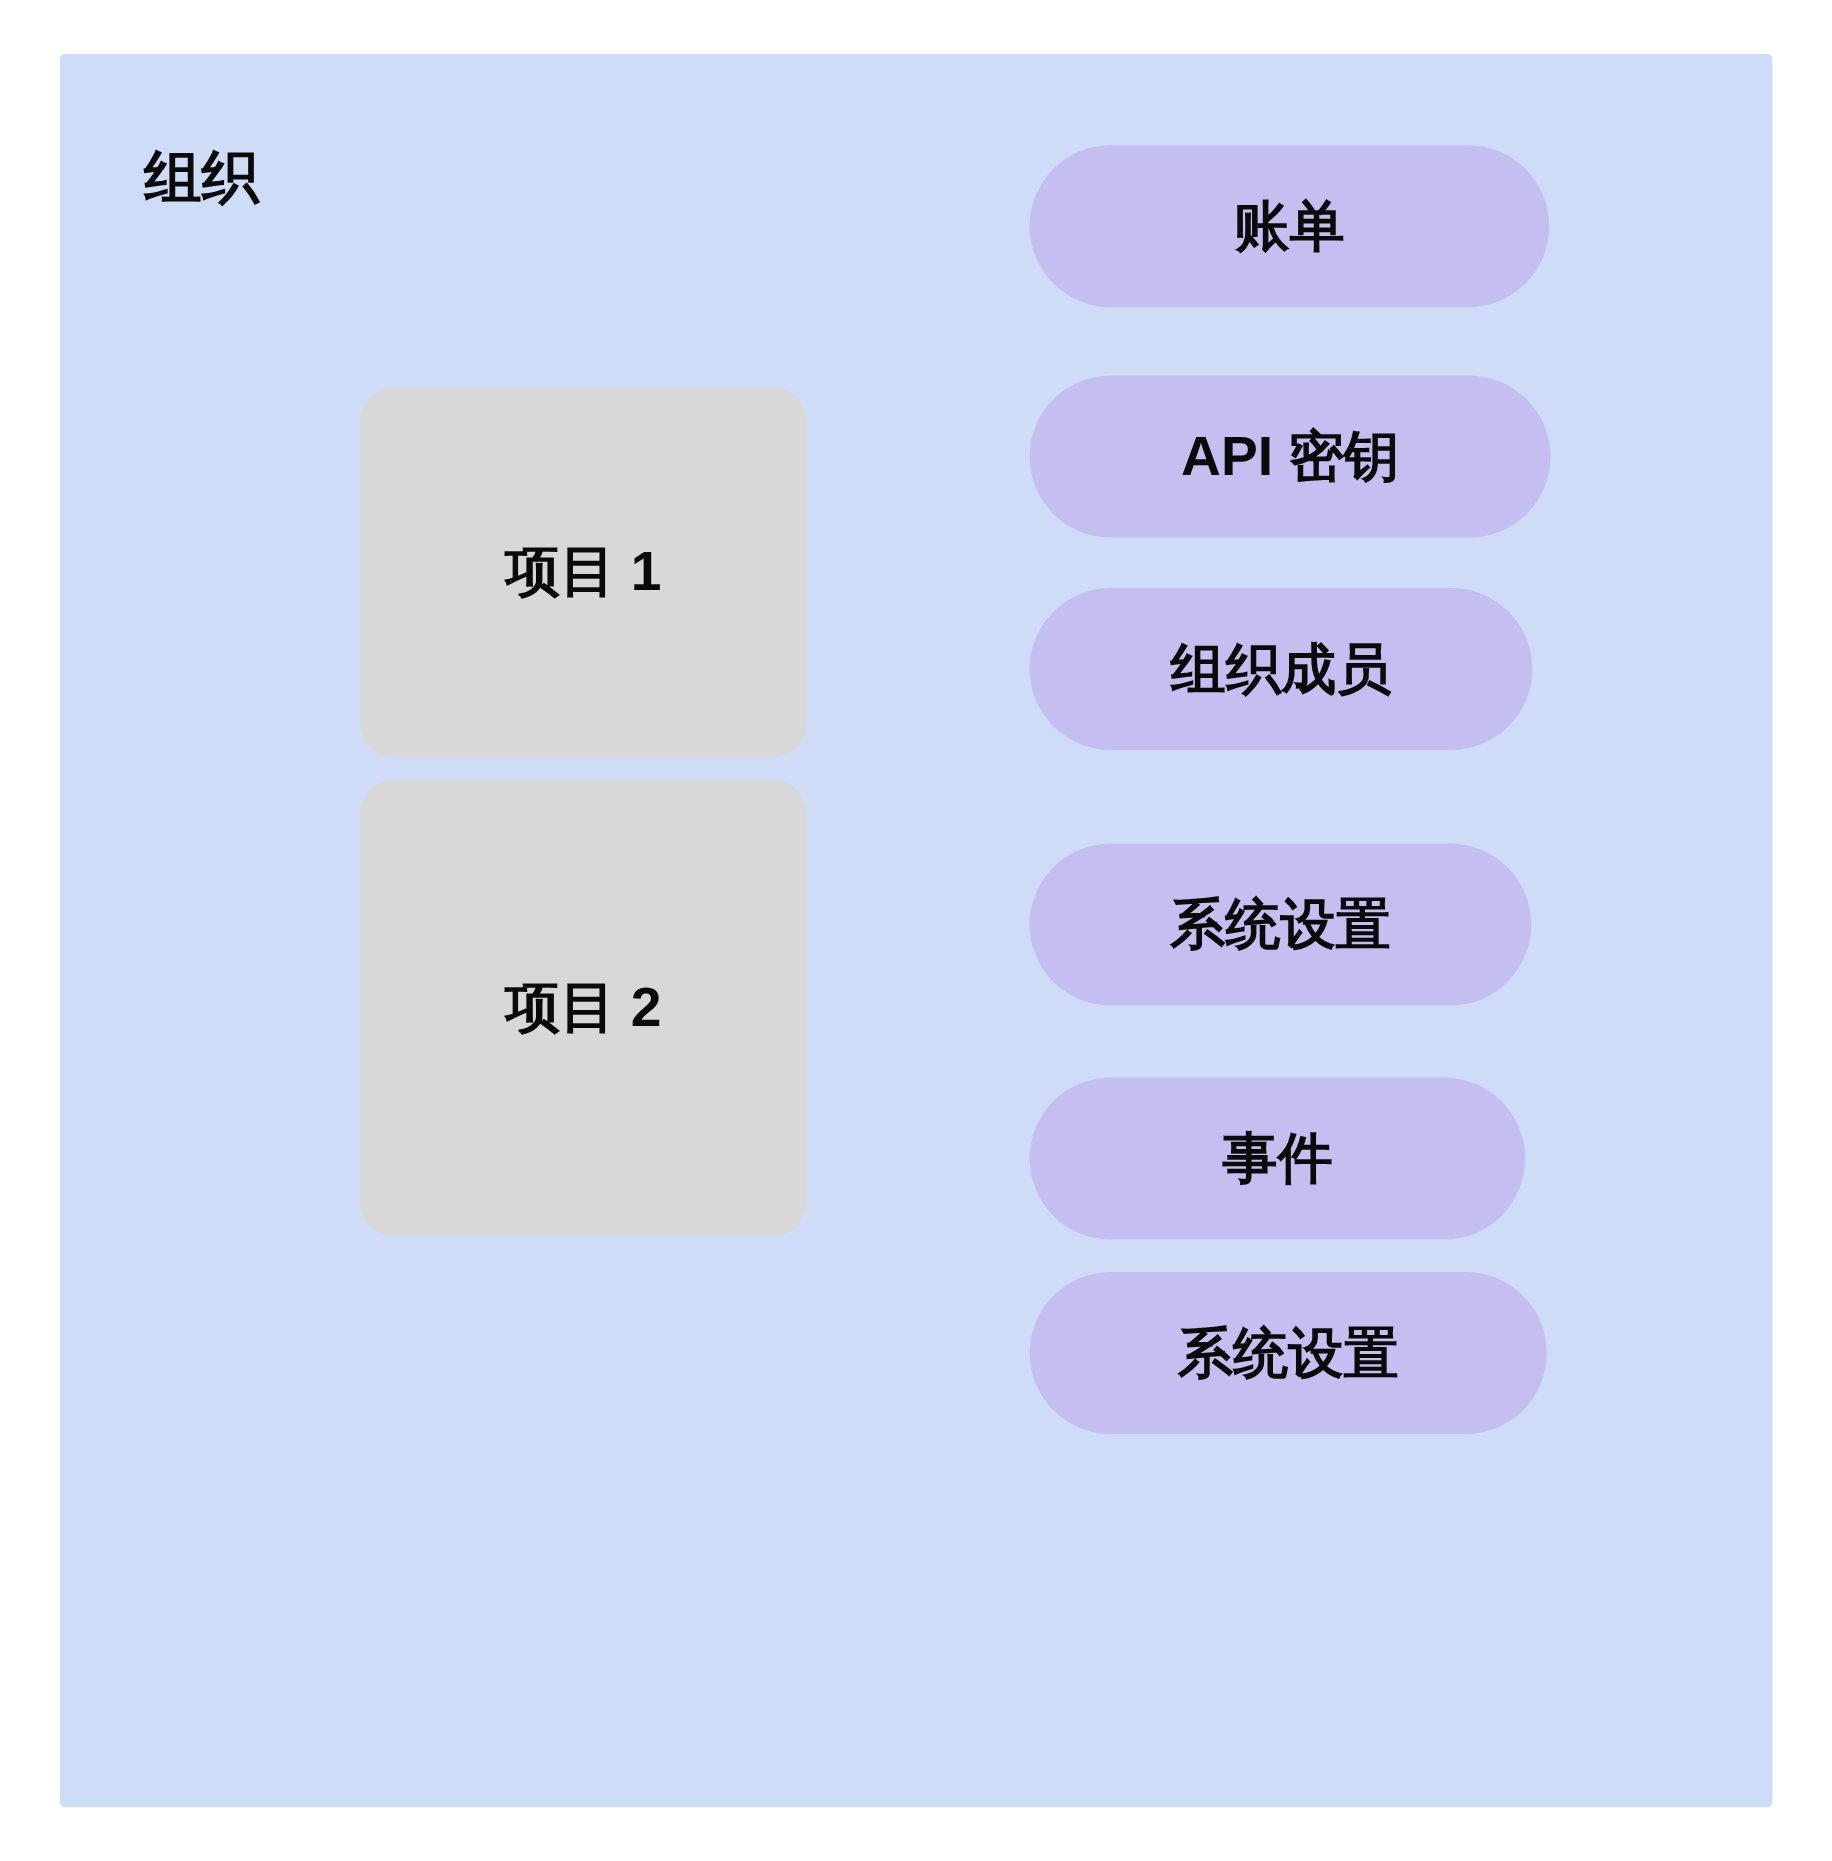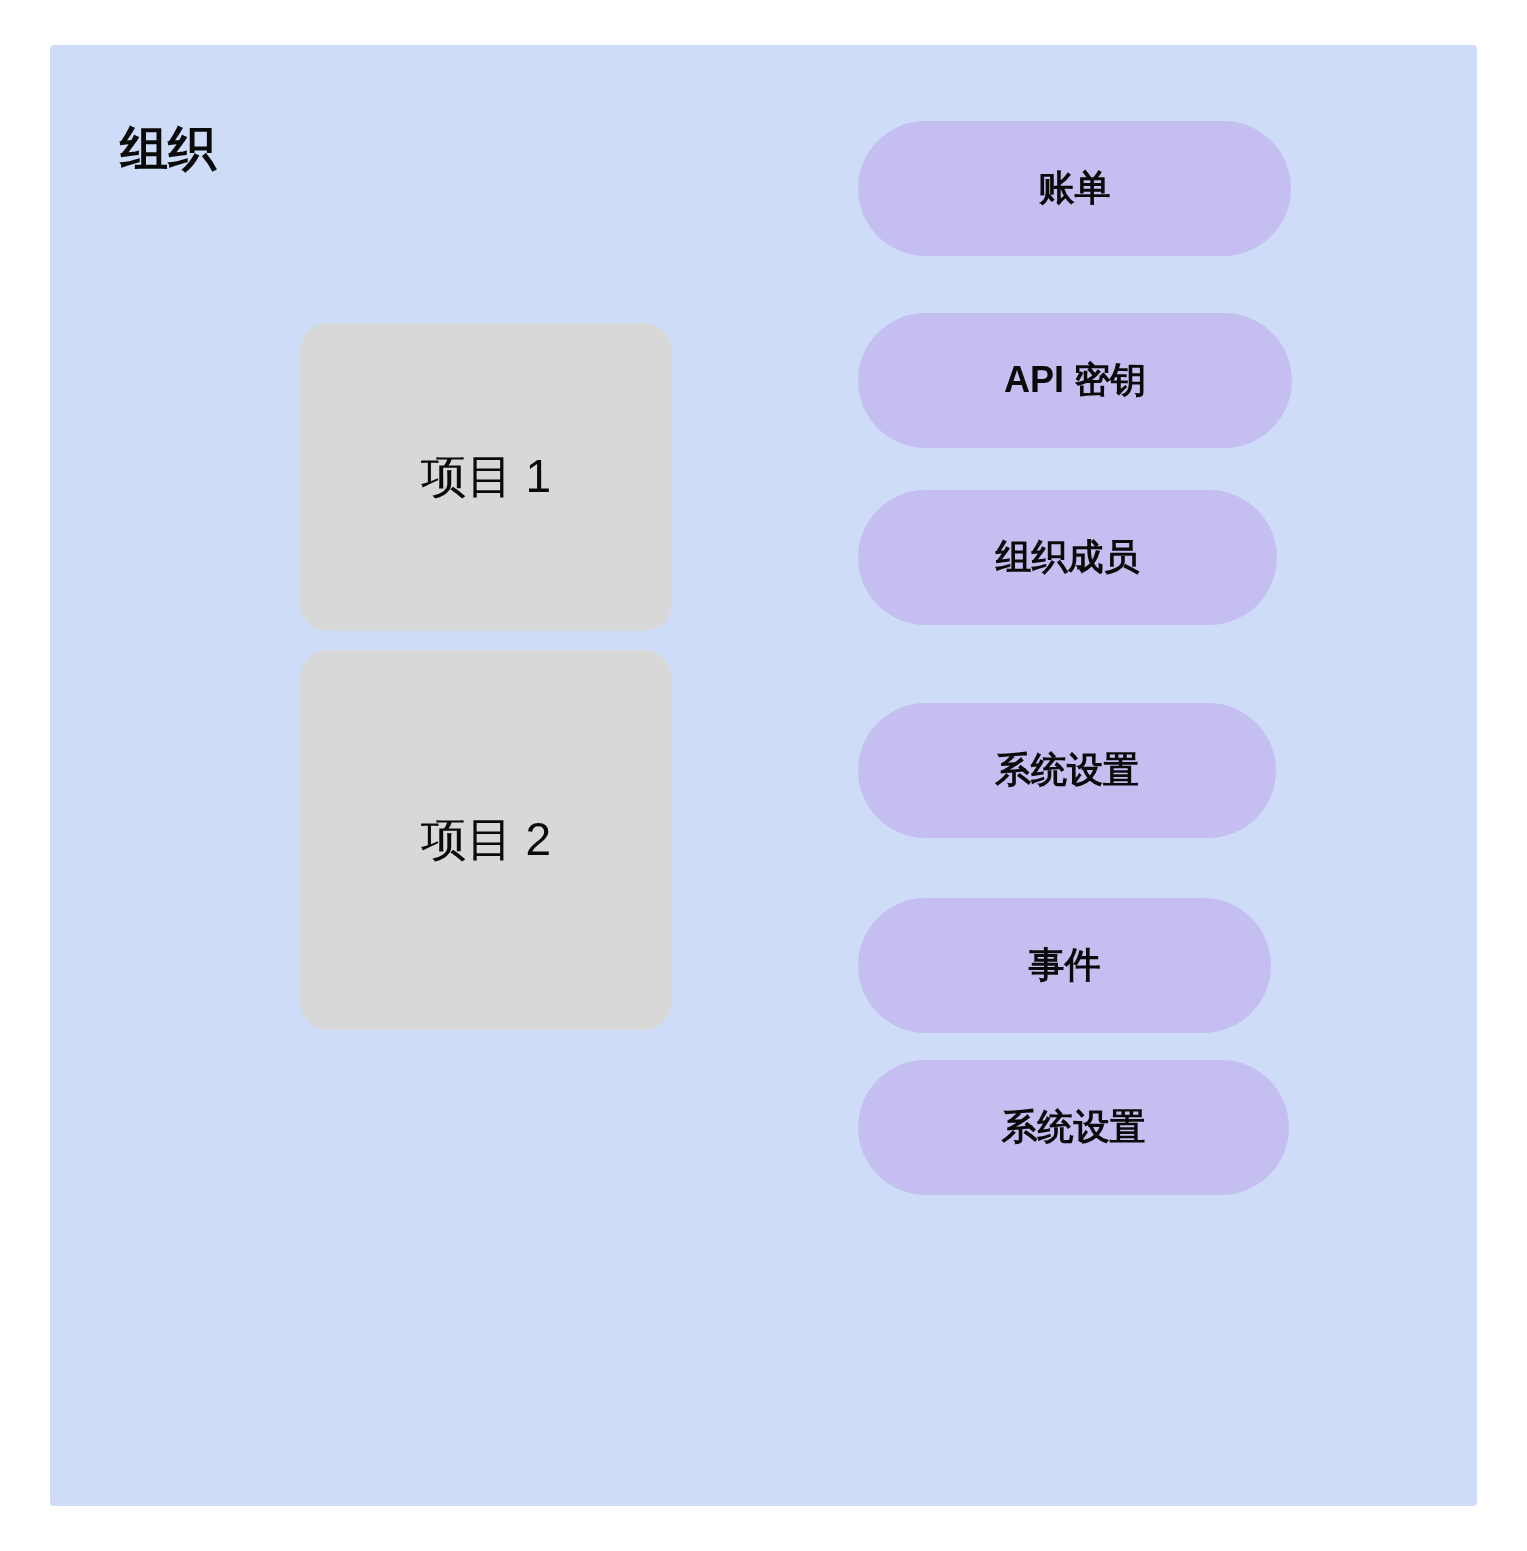--- a/index.html
+++ b/index.html
@@ -45,34 +45,34 @@
     position: absolute;
     left: 250px;
     width: 372px;
     height: 308px;
     background: var(--project-bg);
     border-radius: 28px;
     display: flex;
     align-items: center;
     justify-content: center;
     font-size: 46px;
-    font-weight: 400;
+    font-weight: 700;
     color: var(--text);
     text-align: center;
   }
   .pill {
     position: absolute;
     left: 808px;
     height: 135px;
     background: var(--pill-bg);
     border-radius: 999px;
     display: flex;
     align-items: center;
     justify-content: center;
-    font-size: 36px;
+    font-size: 46px;
     font-weight: 700;
     color: var(--text);
     text-align: center;
     white-space: nowrap;
   }
 </style>
 </head>
 <body>
 
 <div class="canvas">

